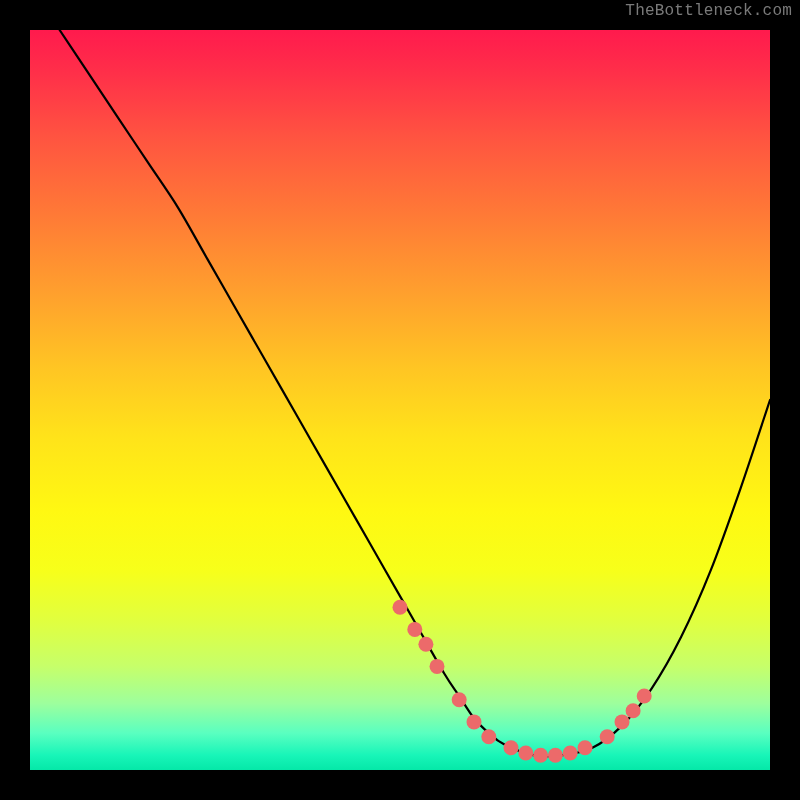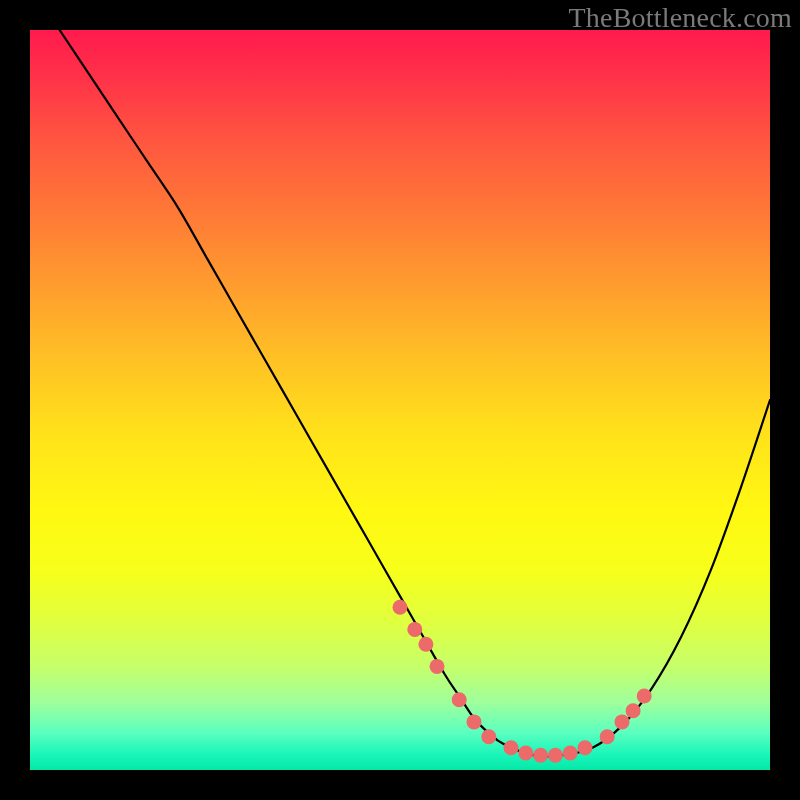--- a/index.html
+++ b/index.html
@@ -44,22 +44,22 @@
     position: absolute;
     left: 0;
     top: 0;
     width: 740px;
     height: 740px;
   }
   .watermark {
     position: absolute;
     top: 2px;
     right: 8px;
-    font-family: Liberation Serif, serif;
-    font-size: 28px;
+    font-family: Liberation Mono, monospace;
+    font-size: 16px;
     color: #7a7a7a;
     letter-spacing: 0.2px;
     user-select: none;
   }
 </style>
 </head>
 <body>
 
 <div class="frame">
   <div class="watermark">TheBottleneck.com</div>

